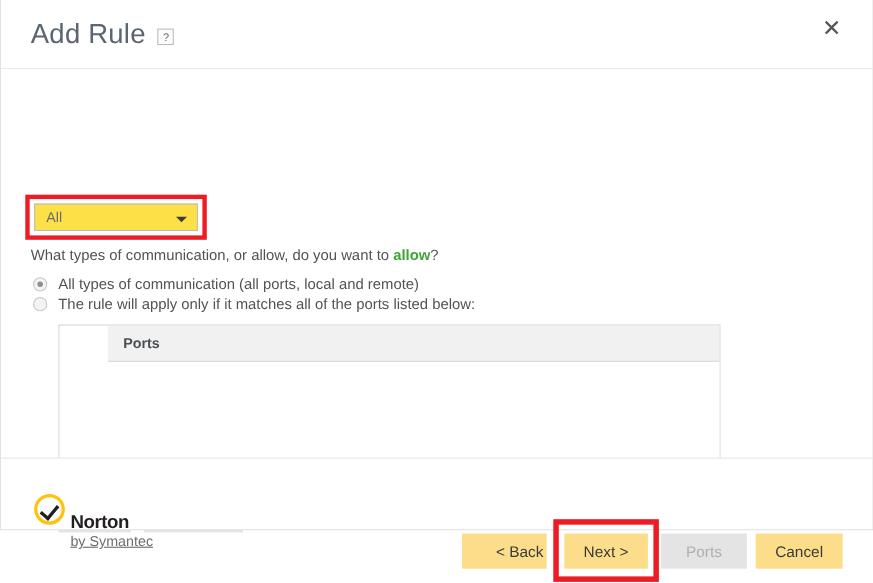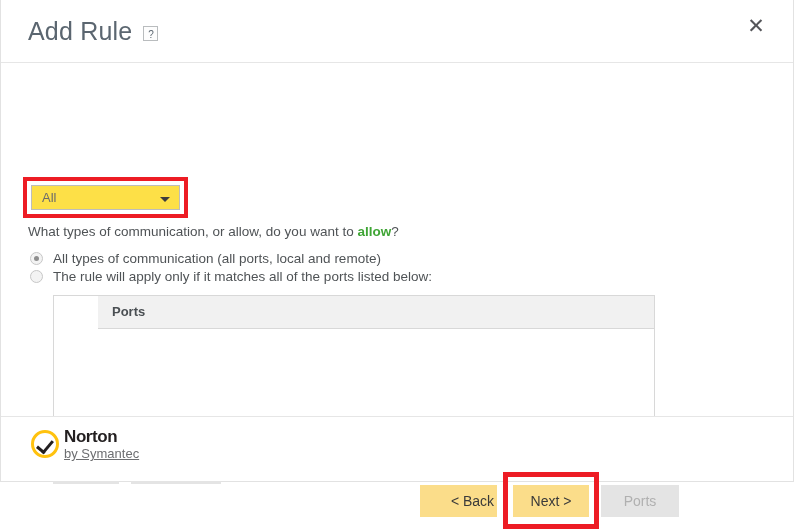--- a/index.html
+++ b/index.html
@@ -245,20 +245,21 @@
     top: 4px;
     width: 7px;
     height: 13px;
     border: solid #231f20;
     border-width: 0 3px 3px 0;
     transform: rotate(40deg);
   }
   .norton-text {
     margin-left: 5px;
     line-height: 1;
+    margin-top: 38px;
   }
   .norton-name {
     font-size: 17px;
     font-weight: bold;
     color: #231f20;
     letter-spacing: -0.4px;
     display: block;
   }
   .norton-sub {
     font-size: 13px;
@@ -353,15 +354,16 @@
       <span class="norton-text">
         <span class="norton-name">Norton</span>
         <span class="norton-sub">by Symantec</span>
       </span>
     </div>
   </div>
 
   <button class="btn-nav btn-back">&lt; Back</button>
   <button class="btn-nav btn-next">Next &gt;</button>
   <button class="btn-nav btn-finish">Ports</button>
+  <button class="btn-nav btn-cancel">Cancel</button>
   <div class="next-highlight"></div>
 
 </div>
 
 </body></html>

